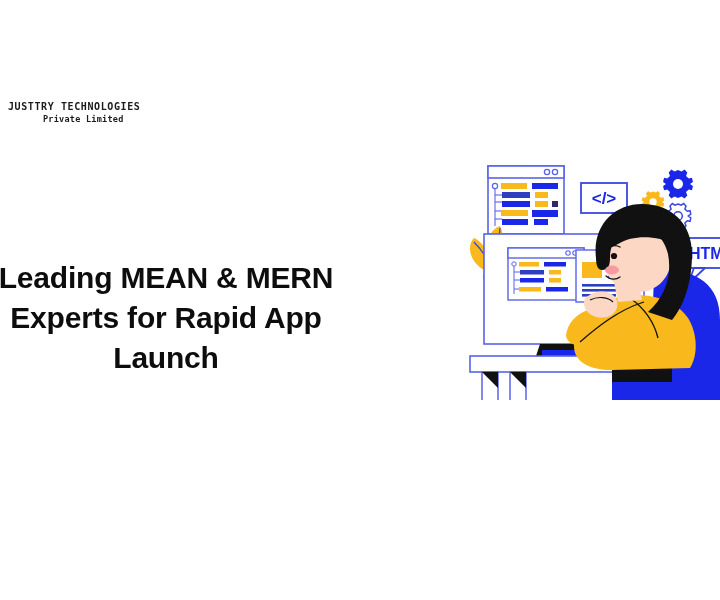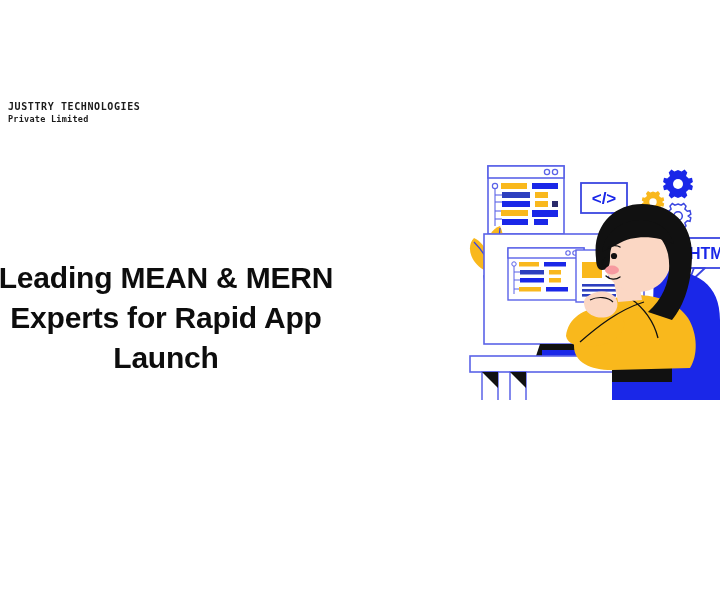--- a/index.html
+++ b/index.html
@@ -43,20 +43,21 @@
   }
   .logo-sub {
     font-family: "DejaVu Sans Mono", monospace;
     font-size: 8.5px;
     font-weight: 700;
     letter-spacing: 0.25px;
     color: #1b1b1b;
     display: block;
     margin-top: 3px;
     white-space: nowrap;
+    margin-left: 35px;
   }
 
   
   .headline {
     position: absolute;
     left: -18px;
     top: 238px;
     width: 368px;
     text-align: center;
     font-size: 30px;

